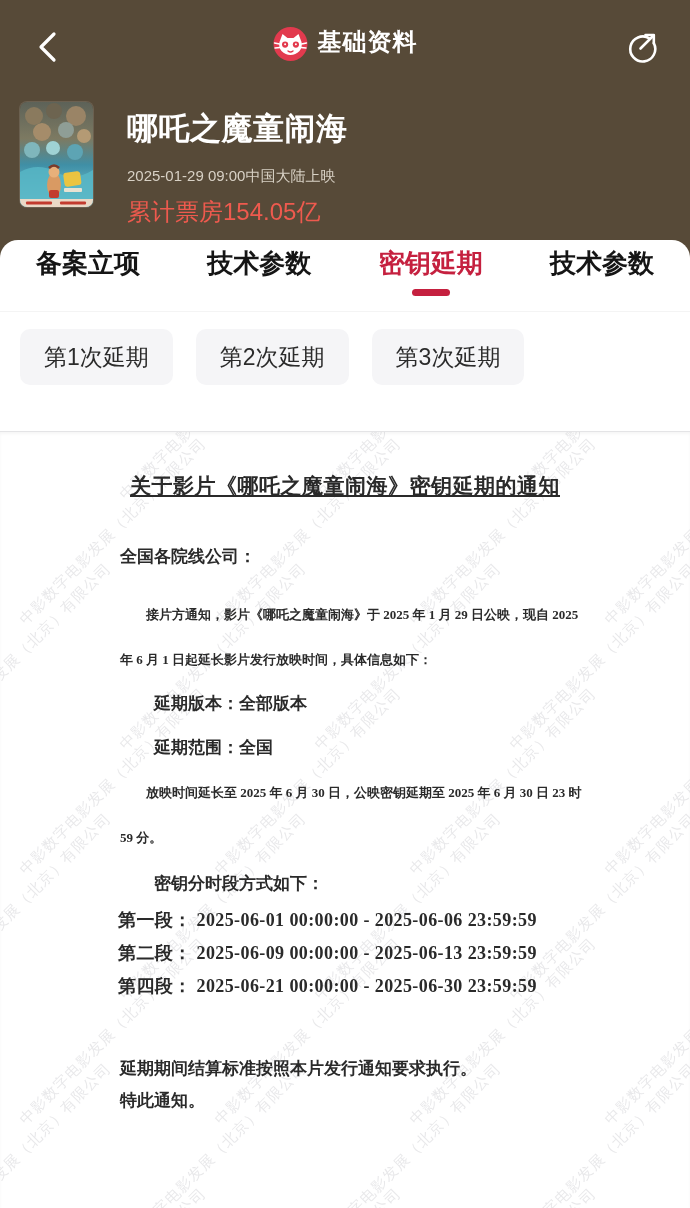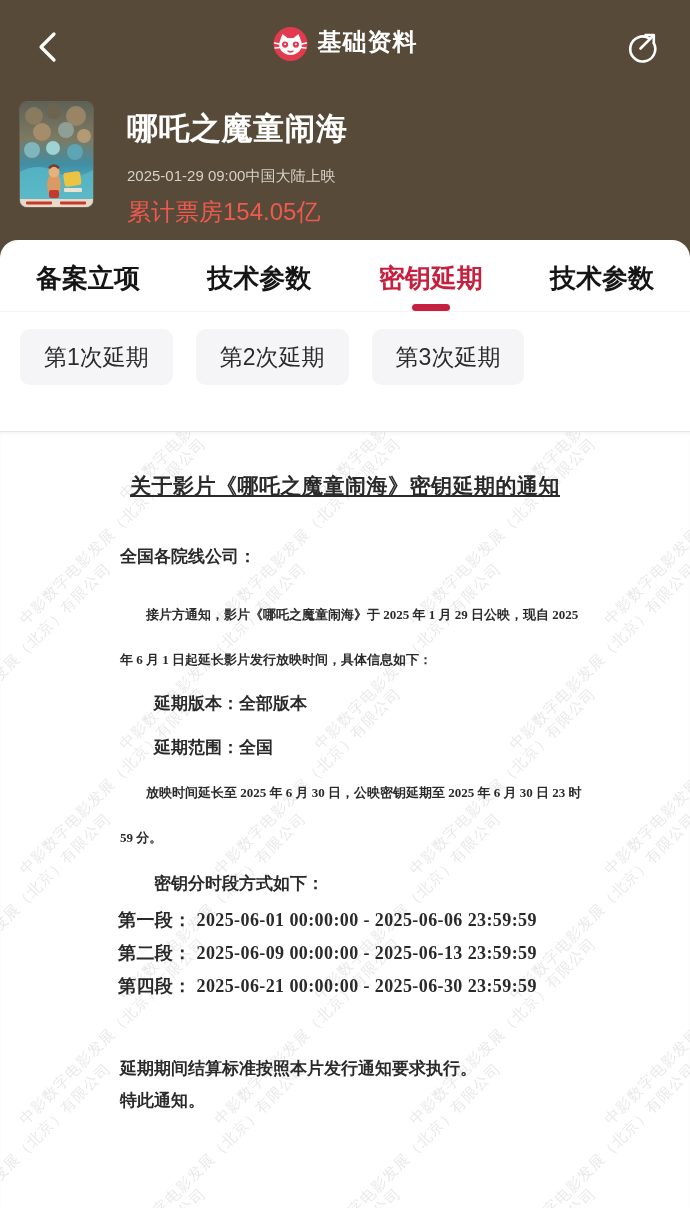--- a/index.html
+++ b/index.html
@@ -52,21 +52,21 @@
     position: absolute;
     top: 240px; left: 0; right: 0; bottom: 0;
     background: #fff;
     border-radius: 18px 18px 0 0;
   }
 
   
   .tabs {
     height: 72px;
     display: flex;
-    align-items: center;
+    align-items: flex-start;
     justify-content: space-between;
     padding: 6px 36px 0;
     border-bottom: 1px solid #f4f4f4;
   }
   .tab { position: relative; font-size: 26px; font-weight: 700; color:#151515; cursor: pointer; }
   .tab.active { color:#c5203f; }
   .tab-ind { display:none; }
   .tab.active .tab-ind {
     display:block;
     position:absolute; left:50%; bottom:-15px;

